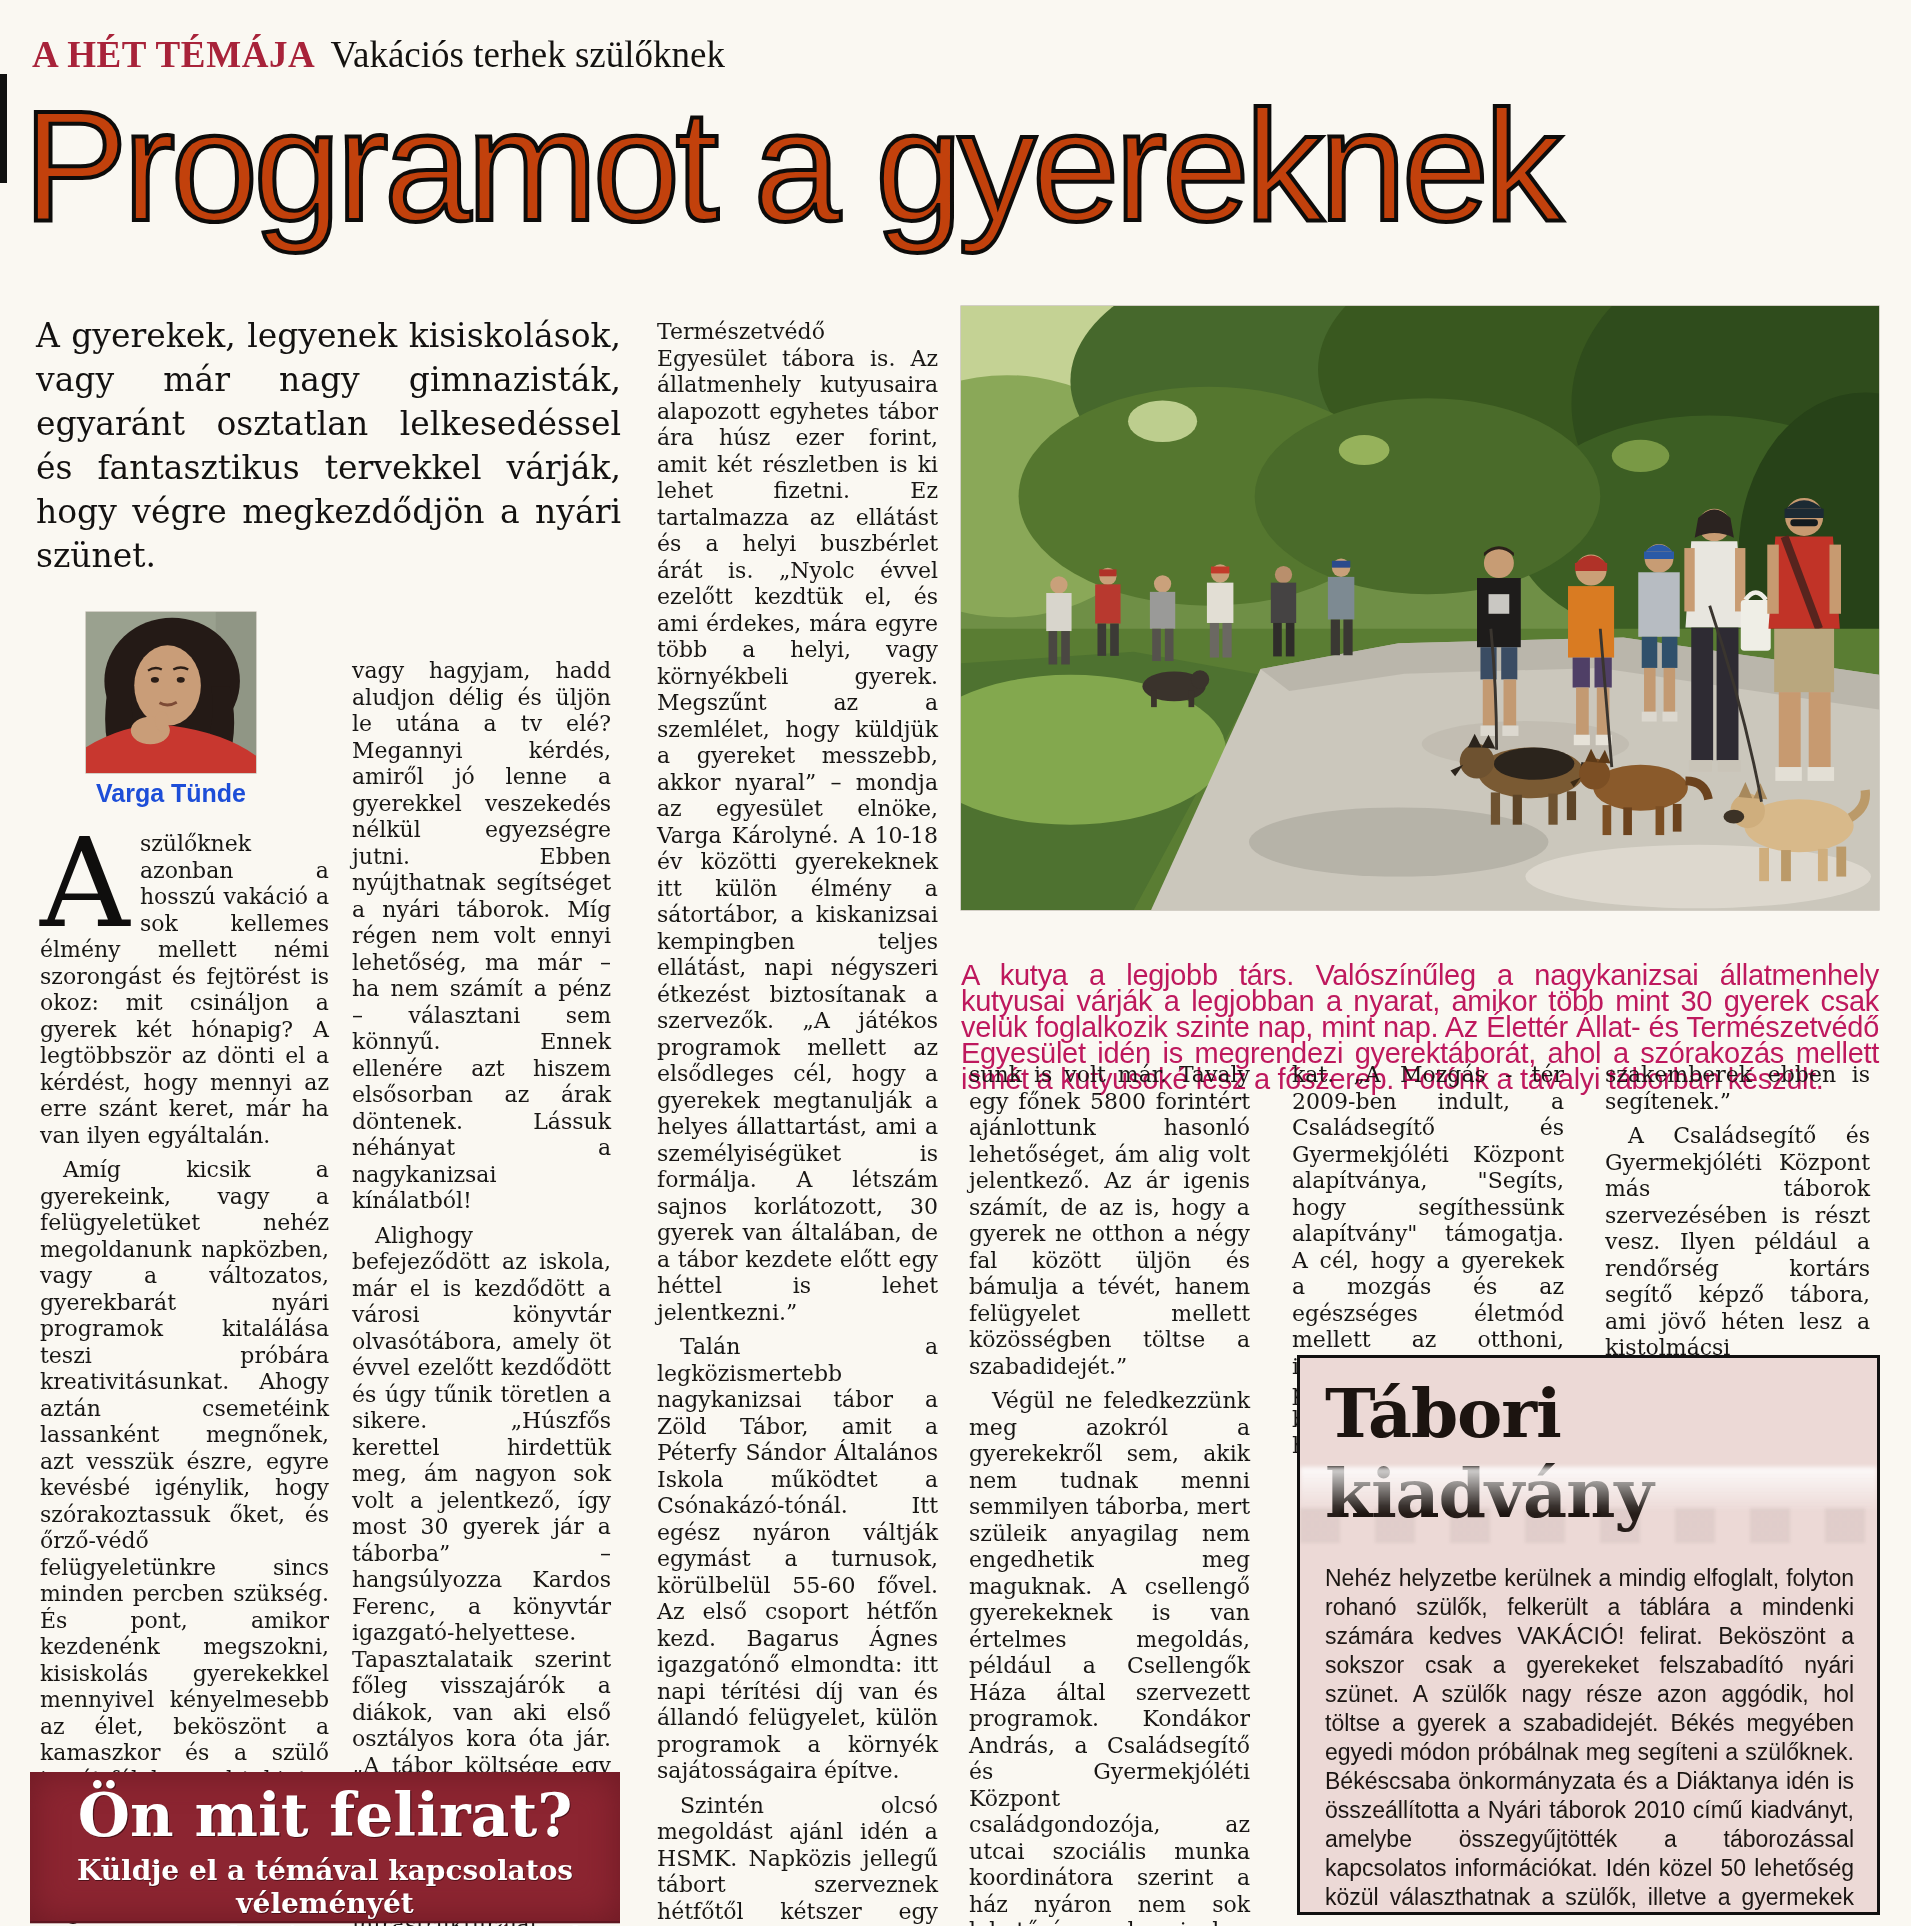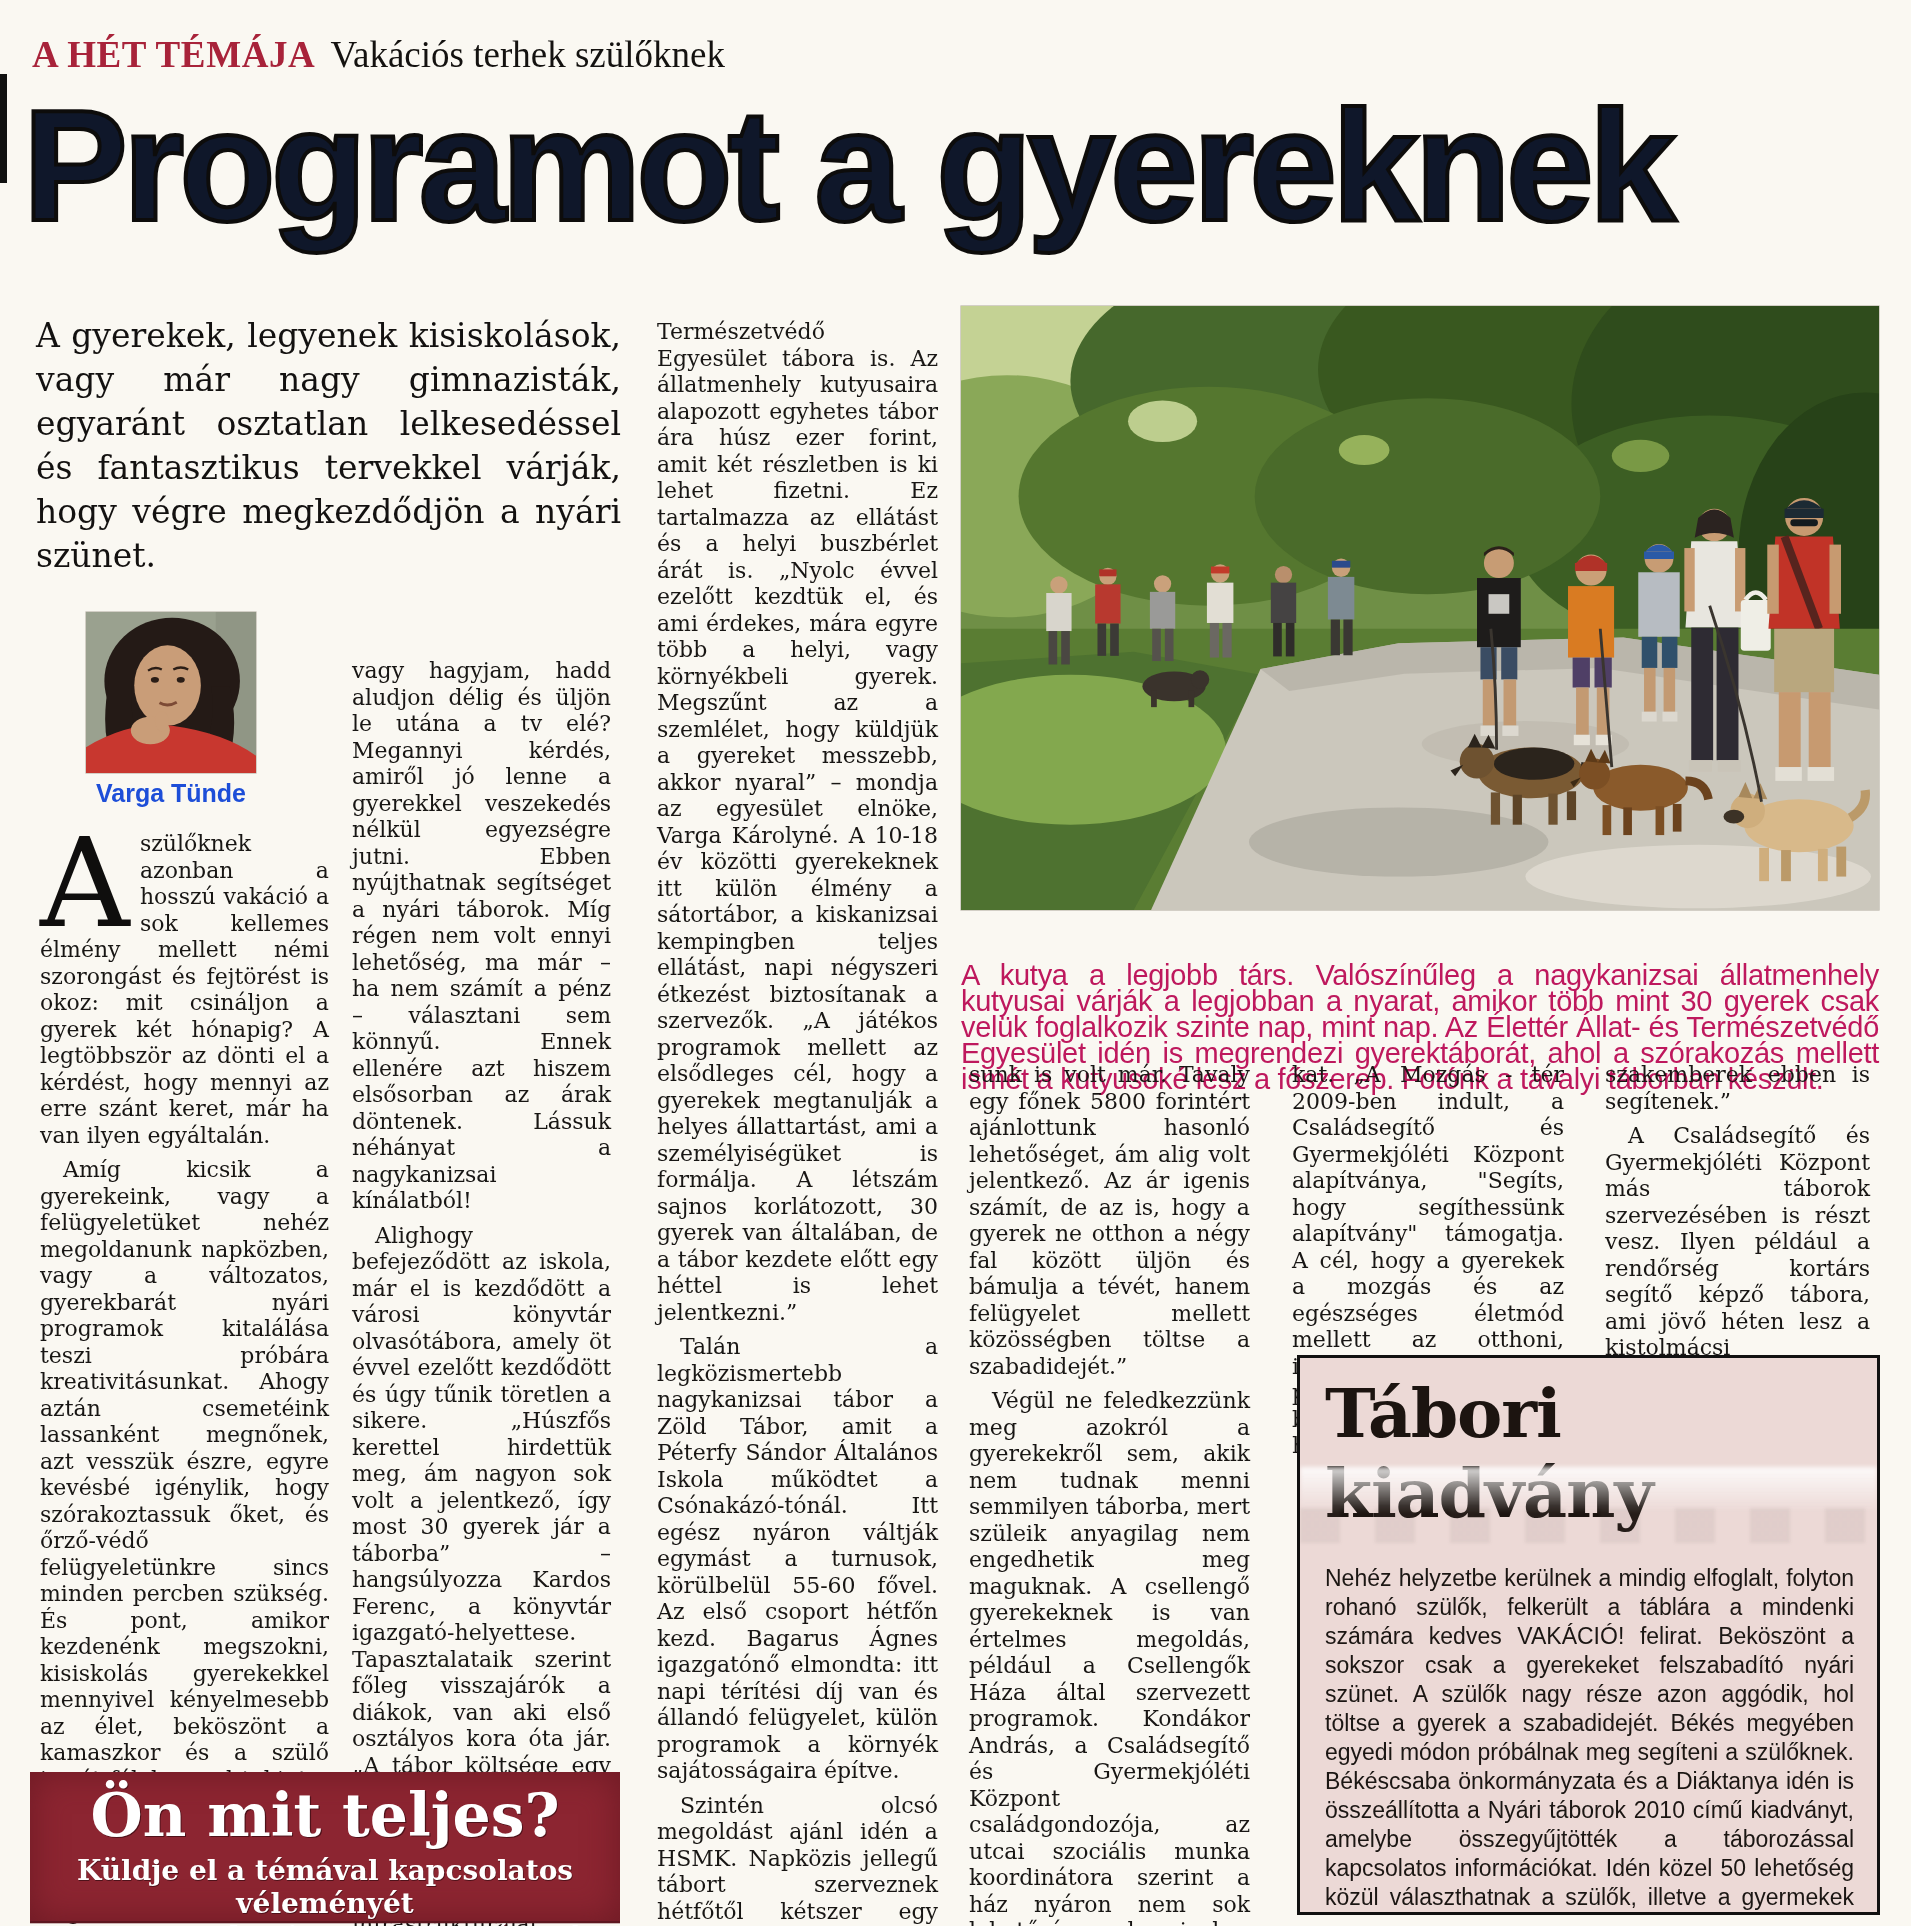--- a/index.html
+++ b/index.html
@@ -8,22 +8,22 @@
     background:#faf8f2;
     font-family:"DejaVu Serif", serif;color:#161413;
   }
   .artifact-edge{position:absolute;left:0;top:74px;width:7px;height:109px;background:#111;}
   
   .kicker{position:absolute;left:32px;top:21px;white-space:nowrap;font-family:"Liberation Serif",serif;font-size:37px;margin-top:12px;}
   .kicker-label{color:#a8233a;font-weight:bold;letter-spacing:0.6px;margin-right:15px;}
   .kicker-text{color:#141210;}
   .headline{
     position:absolute;left:23px;top:74px;margin:0;width:1872px;
-    font-family:"Liberation Sans",sans-serif;font-weight:bold;
-    font-size:157px;line-height:184px;letter-spacing:-4.6px;color:#0f172a;
+    font-family:"Liberation Sans",sans-serif;font-weight:normal;
+    font-size:157px;line-height:184px;letter-spacing:-4.6px;color:#c2410c;
     -webkit-text-stroke:4px #0d0c0b;white-space:nowrap;
   }
   
   .lead{
     position:absolute;left:32px;top:310px;width:585px;margin:4px;
     font-size:33px;line-height:44px;text-align:justify;color:#131110;
   }
   
   .portrait{position:absolute;left:86px;top:612px;width:170px;height:161px;margin:0;box-shadow:0 0 0 0.6px #b9b4a8;}
   .portrait svg{display:block;width:100%;height:100%;}
@@ -322,18 +322,18 @@
     </div>
 
   <aside class="kbox">
     <h2>Tábori kiadvány</h2>
     <div class="kbody">
         <p class="first">Nehéz helyzetbe kerülnek a mindig elfoglalt, folyton rohanó szülők, felkerült a táblára a mindenki számára kedves VAKÁCIÓ! felirat. Beköszönt a sokszor csak a gyerekeket felszabadító nyári szünet. A szülők nagy része azon aggódik, hol töltse a gyerek a szabadidejét. Békés megyében egyedi módon próbálnak meg segíteni a szülőknek. Békéscsaba önkormányzata és a Diáktanya idén is összeállította a Nyári táborok 2010 című kiadványt, amelybe összegyűjtötték a táborozással kapcsolatos információkat. Idén közel 50 lehetőség közül választhatnak a szülők, illetve a gyermekek Békés megyében. A nemrég megjelent kiadvány összefoglalja az óvodás korosztálytól a középiskolásoknak szánt táborokat, amelyekről az alapinformációkat közli. Így időben elkezdődhet a válogatás, felkészülés a szülők számára sokszor hosszúnak tűnő nyári szünetre, így a tájékoztatóanyaggal megkönnyítik a döntést.</p>
       </div>
   </aside>
 
   <aside class="redbox">
-    <h2>Ön mit teljes?</h2>
+    <h2>Ön mit felirat?</h2>
     <p>Küldje el a témával kapcsolatos véleményét</p>
     <p>a maratonkanizsa@plt.hu címre!</p>
   </aside>
 </div>
 
 
 </body></html>

